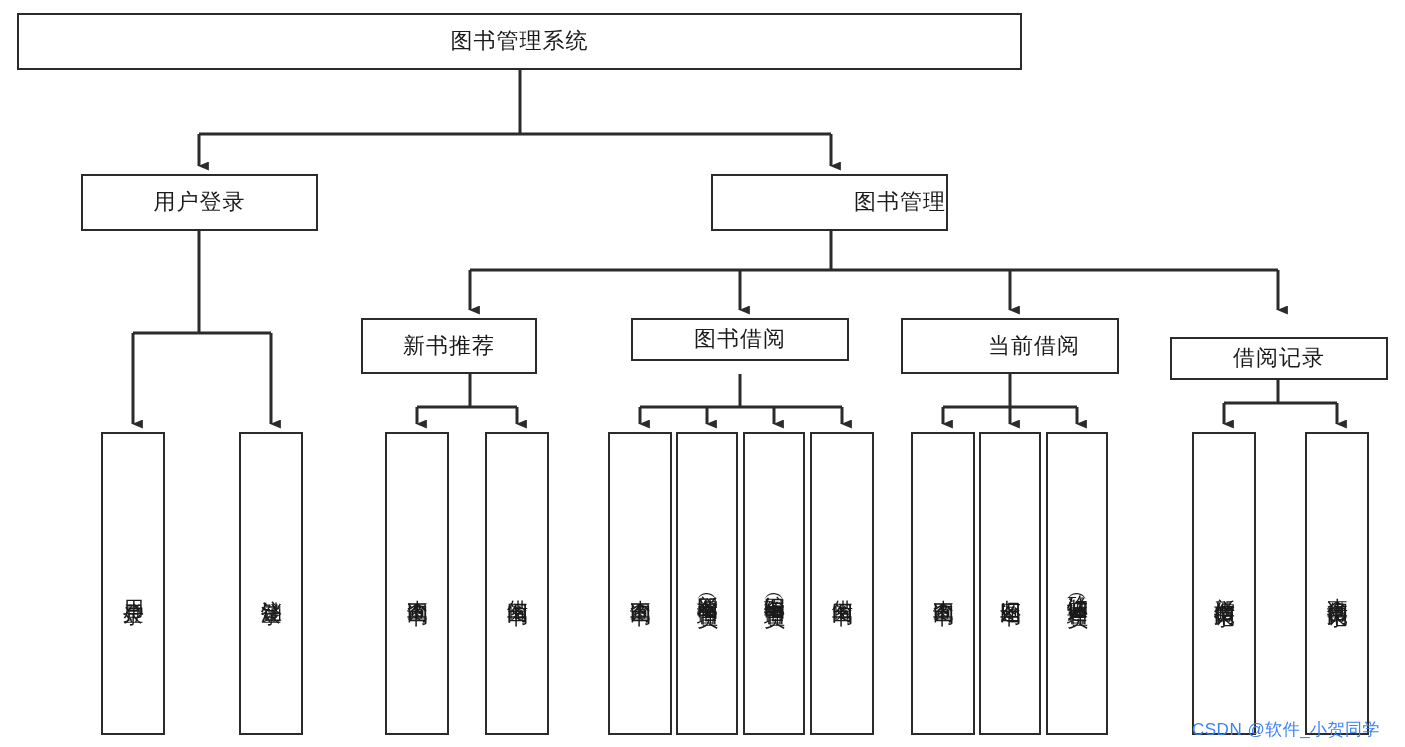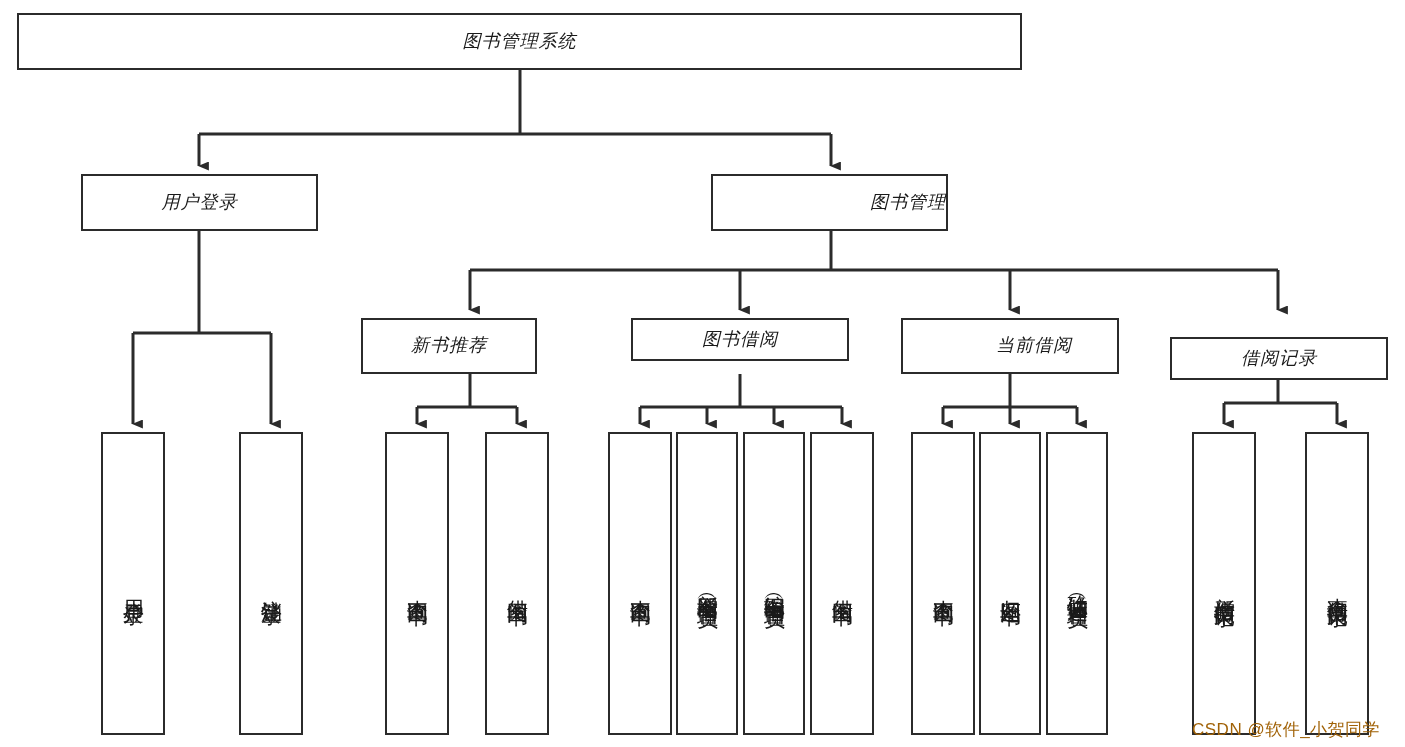--- a/index.html
+++ b/index.html
@@ -31,43 +31,42 @@
     position: absolute;
     box-sizing: border-box;
     background: #ffffff;
     border: 2px solid #2b2b2b;
     display: flex;
     align-items: center;
     justify-content: center;
     color: #1a1a1a;
   }
   .node-h .node-label {
-    font-size: 18px;
+    font-size: 22px;
     letter-spacing: 1px;
     line-height: 1.1;
     white-space: nowrap;
-    font-style: italic;
   }
   .node-v {
     align-items: center;
     justify-content: center;
     padding-top: 6px;
   }
   .node-v .node-label {
     writing-mode: vertical-rl;
     text-orientation: upright;
     font-size: 21px;
     line-height: 1.18;
     letter-spacing: 2px;
     white-space: nowrap;
     text-align: center;
   }
   .watermark {
     position: absolute;
-    color: #a16207;
+    color: #3b82f6;
     font-size: 17px;
     letter-spacing: 0.5px;
     white-space: nowrap;
     user-select: none;
   }
 </style>
 </head>
 <body>
 
 <div id="diagram-root">

